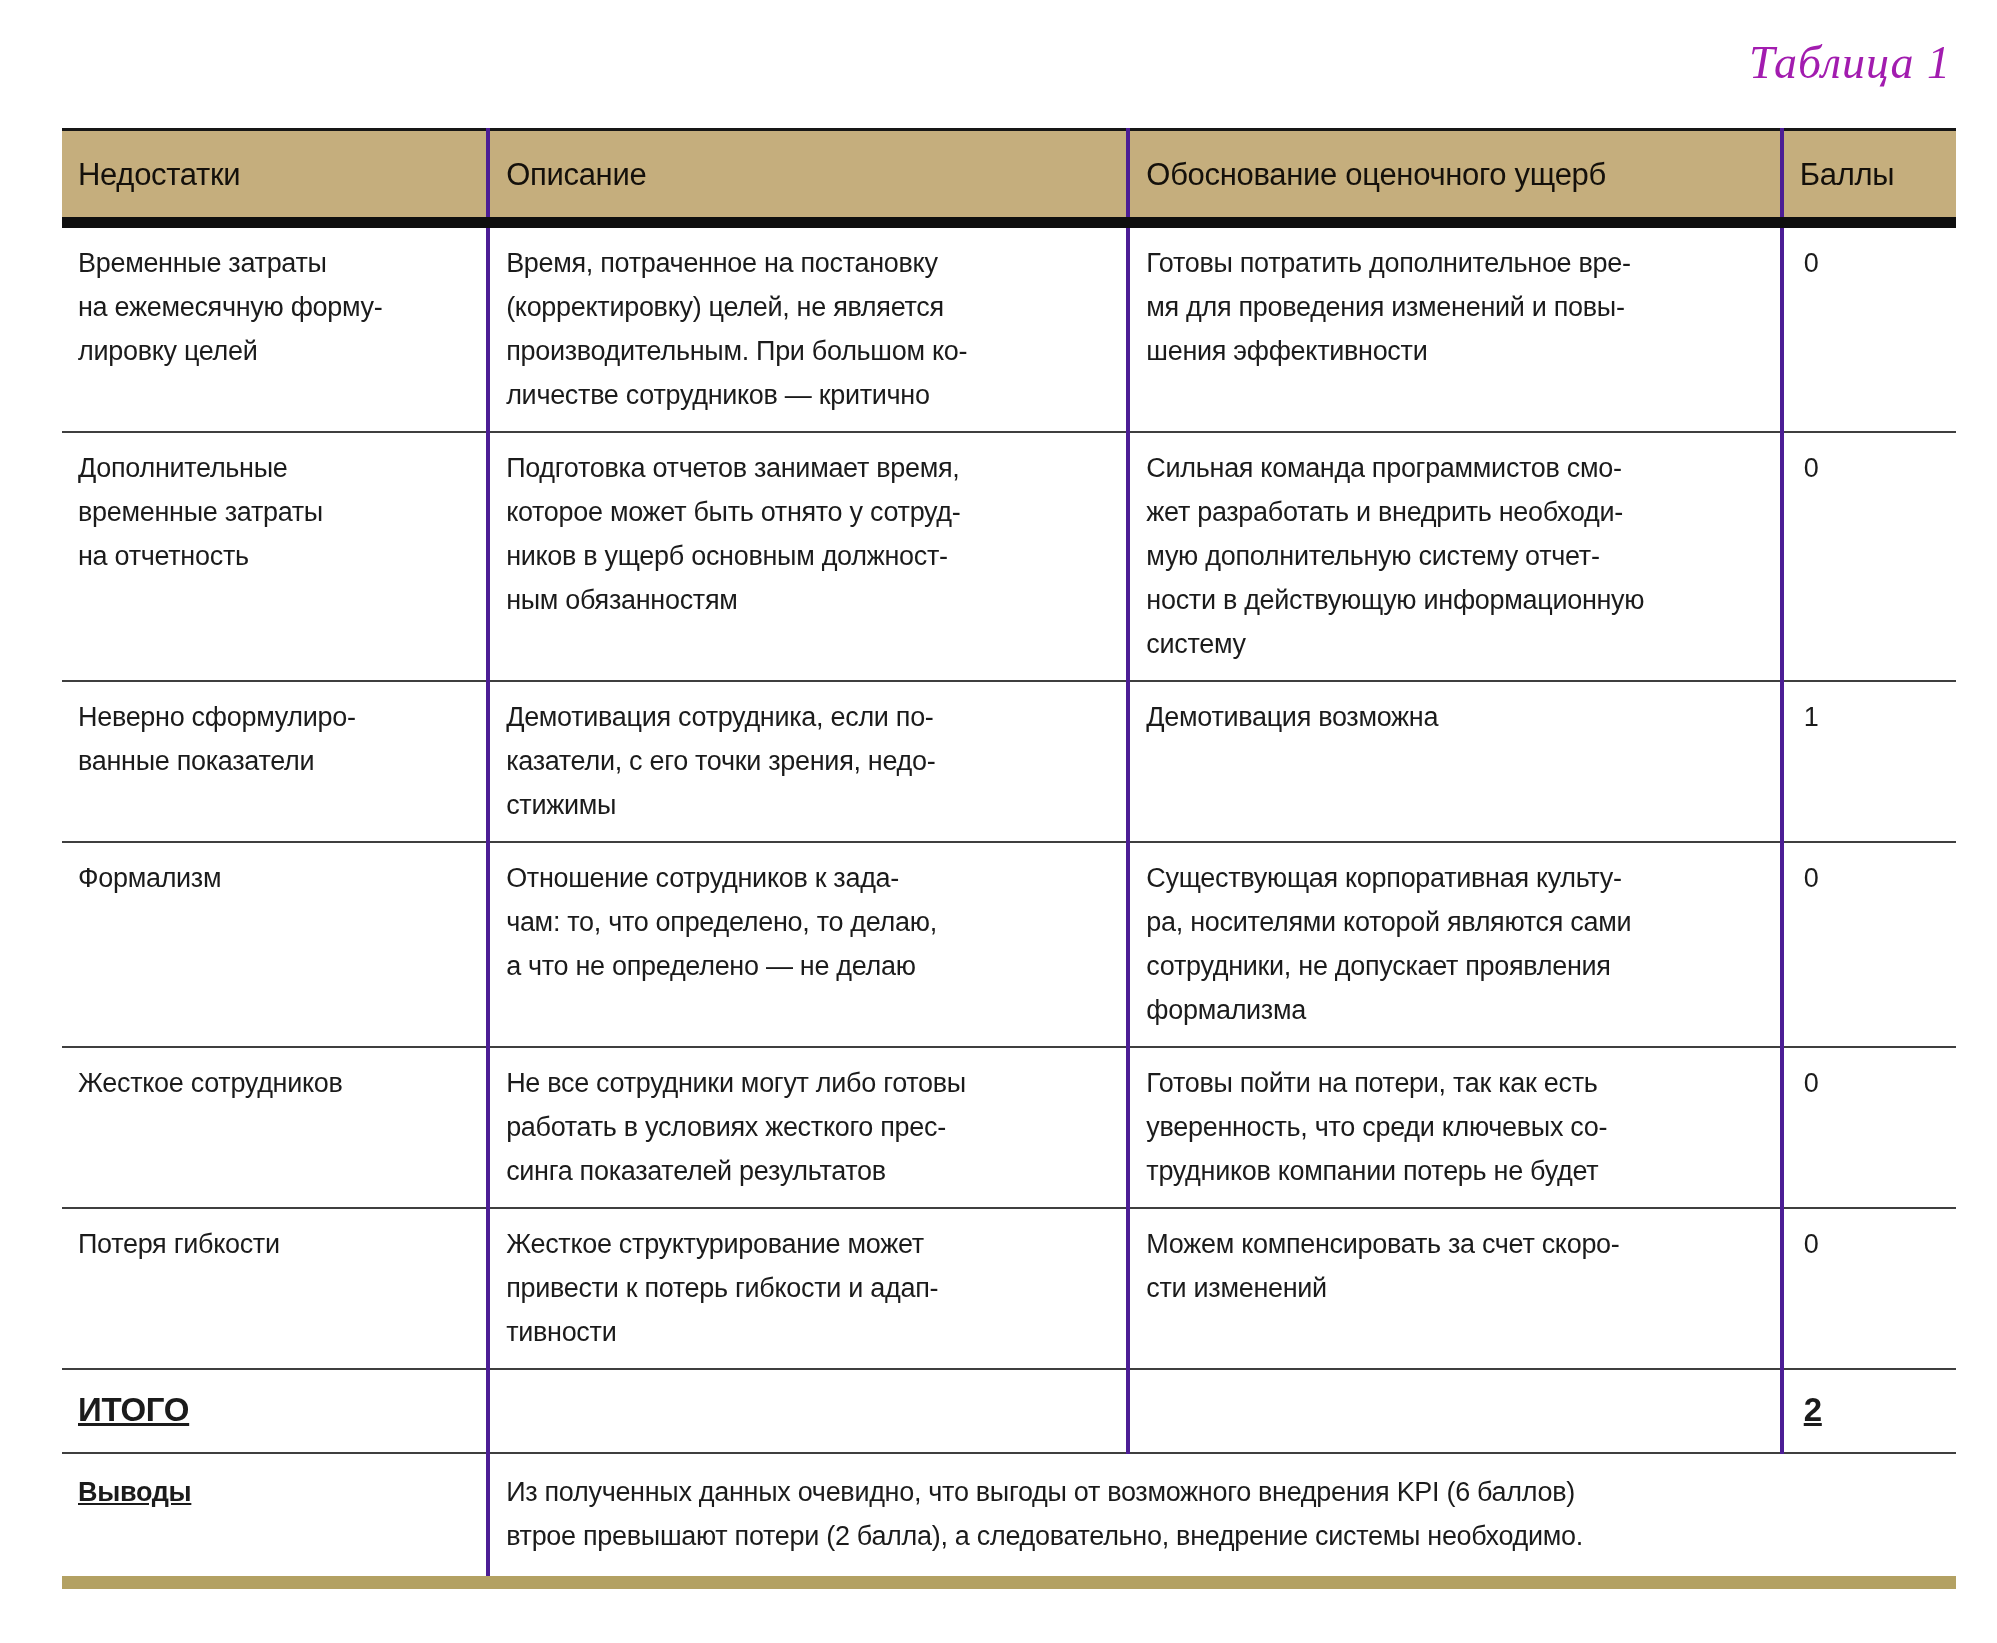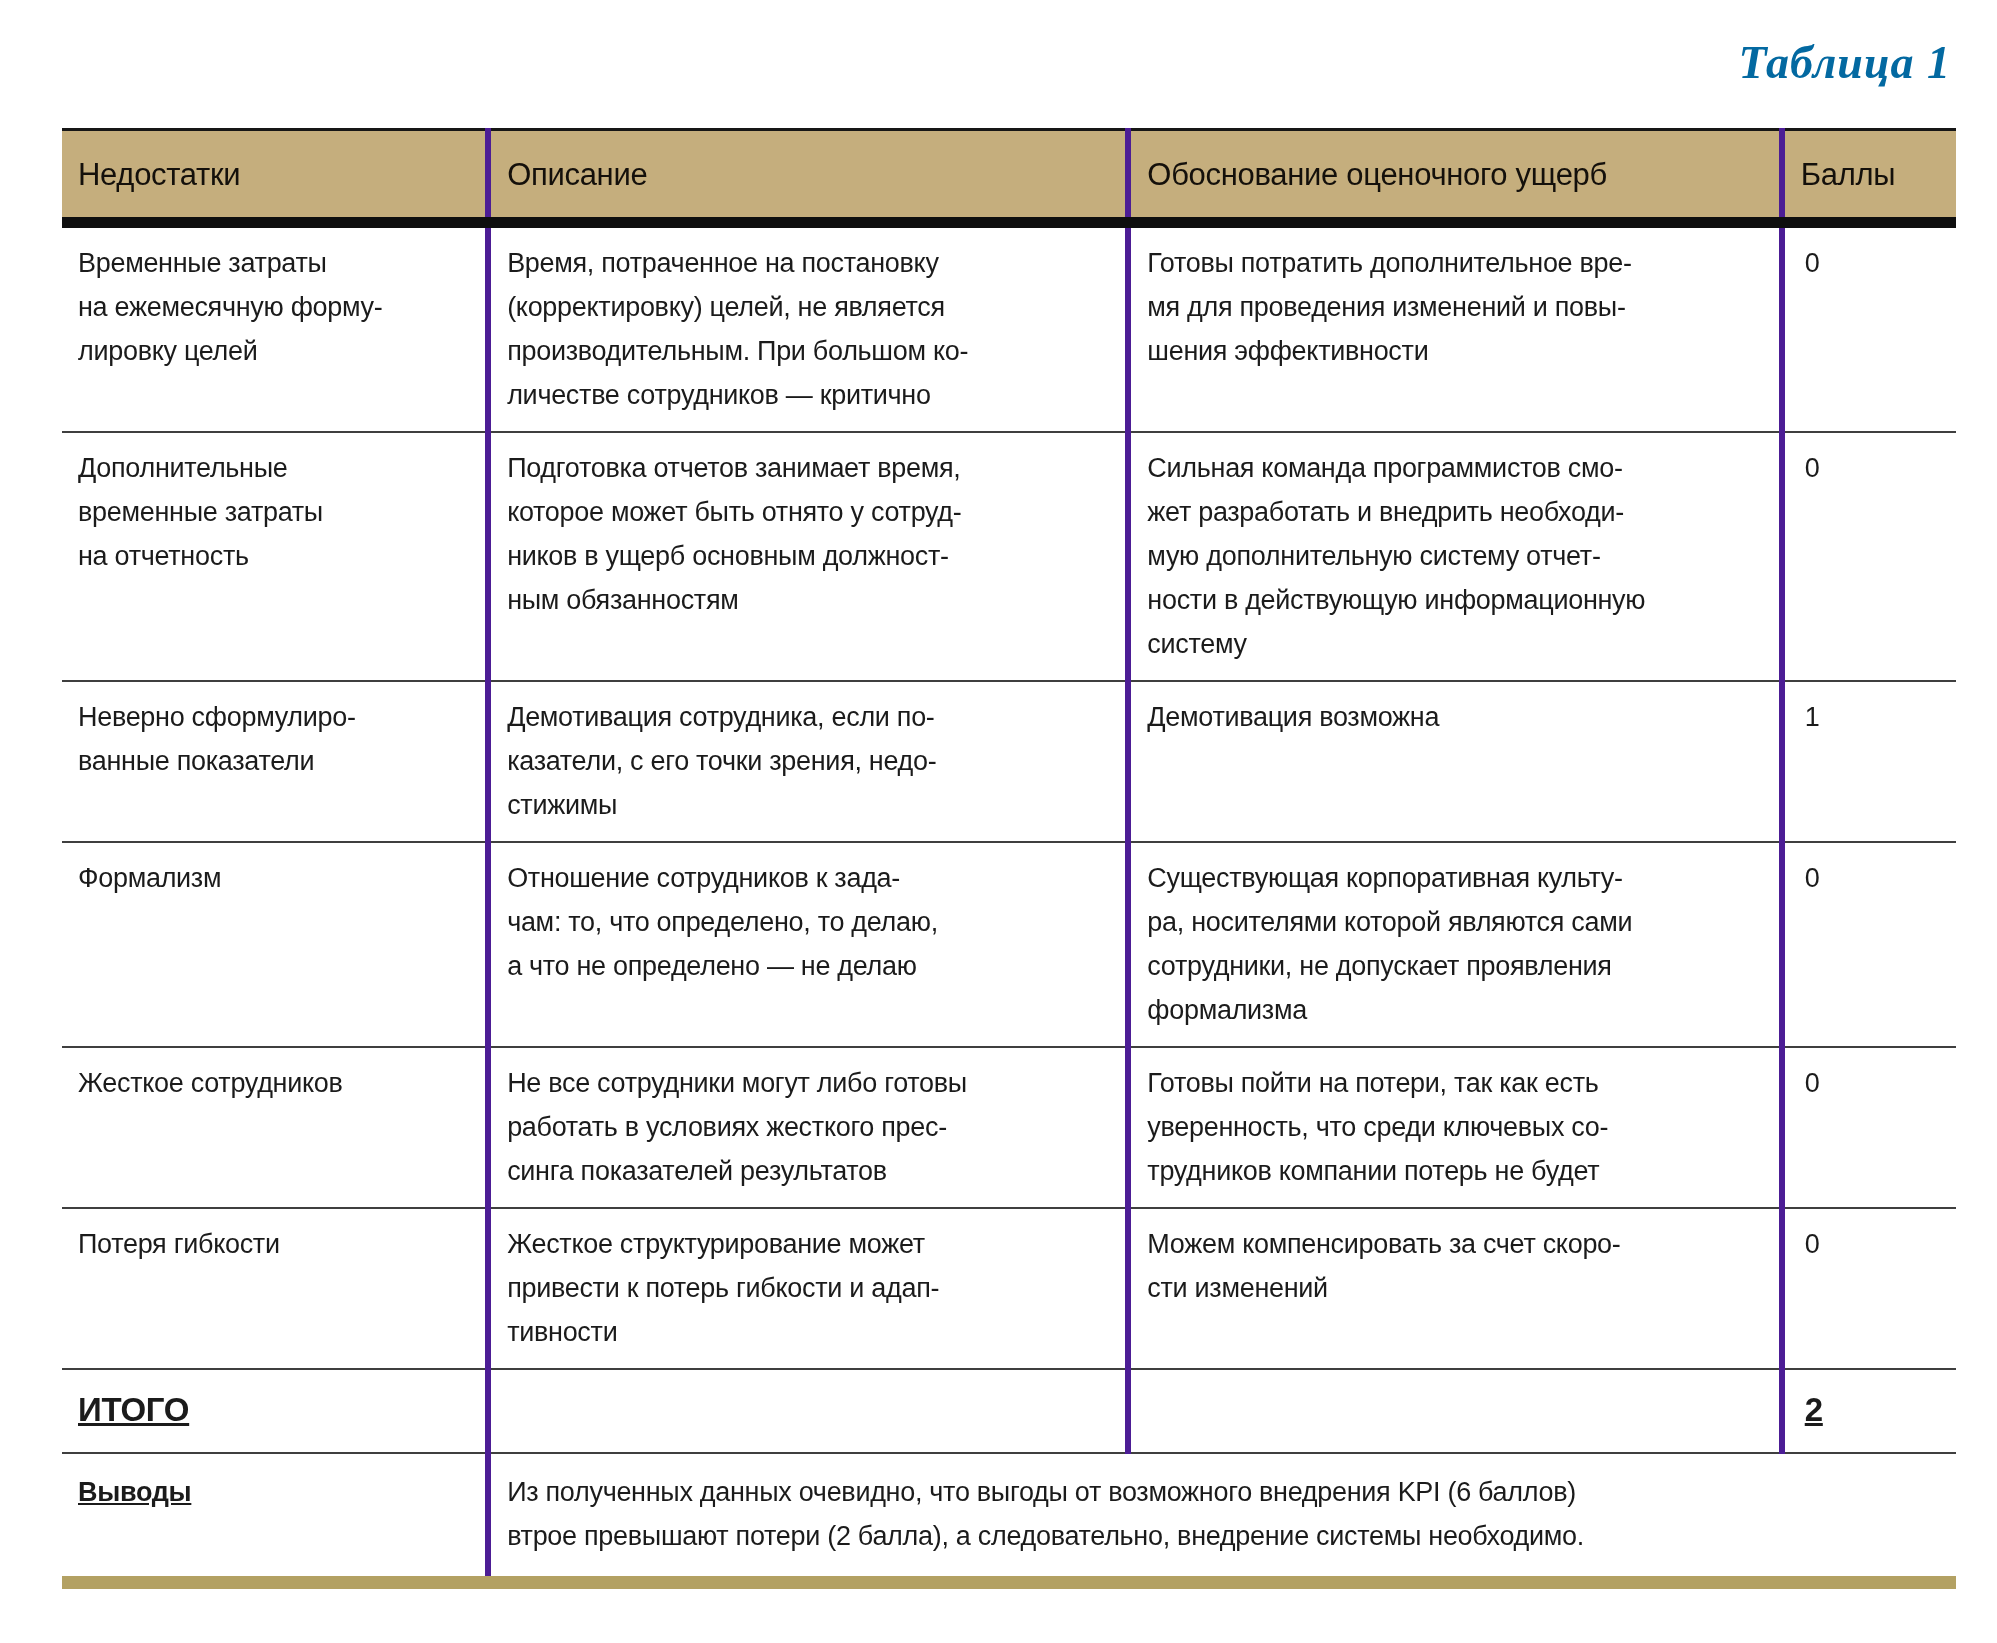--- a/index.html
+++ b/index.html
@@ -13,24 +13,24 @@
     position: relative;
     font-family: "Liberation Sans", sans-serif;
     color: #1c1c1c;
   }
   .page-title {
     position: absolute;
     top: 36px;
     right: 46px;
     font-family: "Liberation Serif", serif;
     font-style: italic;
-    font-weight: 700;
+    font-weight: 400;
     font-size: 46px;
     letter-spacing: 1px;
-    color: #0369a1;
+    color: #a21caf;
   }
   table.kpi-table {
     position: absolute;
     left: 62px;
     top: 128px;
     width: 1894px;
     border-collapse: collapse;
     table-layout: fixed;
     border-bottom: 13px solid #b3a163;
   }
@@ -54,21 +54,21 @@
   td {
     vertical-align: top;
     font-size: 27px;
     line-height: 44px;
     letter-spacing: -0.3px;
     padding: 13px 16px 14px 16px;
     white-space: pre-line;
     border-top: 2px solid #3f3f3f;
     color: #1b1b1b;
   }
-  th + th, td + td { border-left: 6px solid #4c1d95; }
+  th + th, td + td { border-left: 4px solid #4c1d95; }
   tbody tr:first-child td { border-top: none; }
 
   td.score-cell { padding-left: 20px; }
   .bold { font-weight: bold; text-decoration: underline; }
   tr.total-row td {
     font-size: 33px;
     padding-top: 18px;
     padding-bottom: 20px;
   }
   tr.conclusions-row td {

